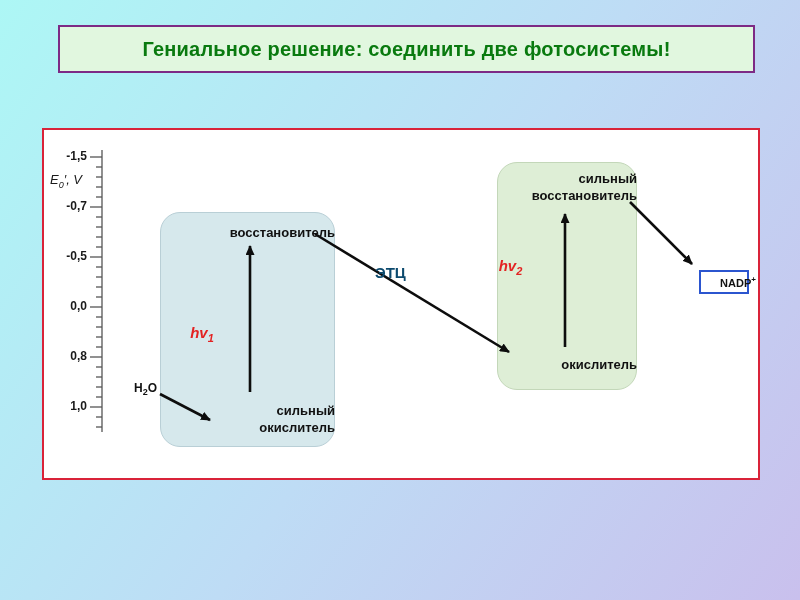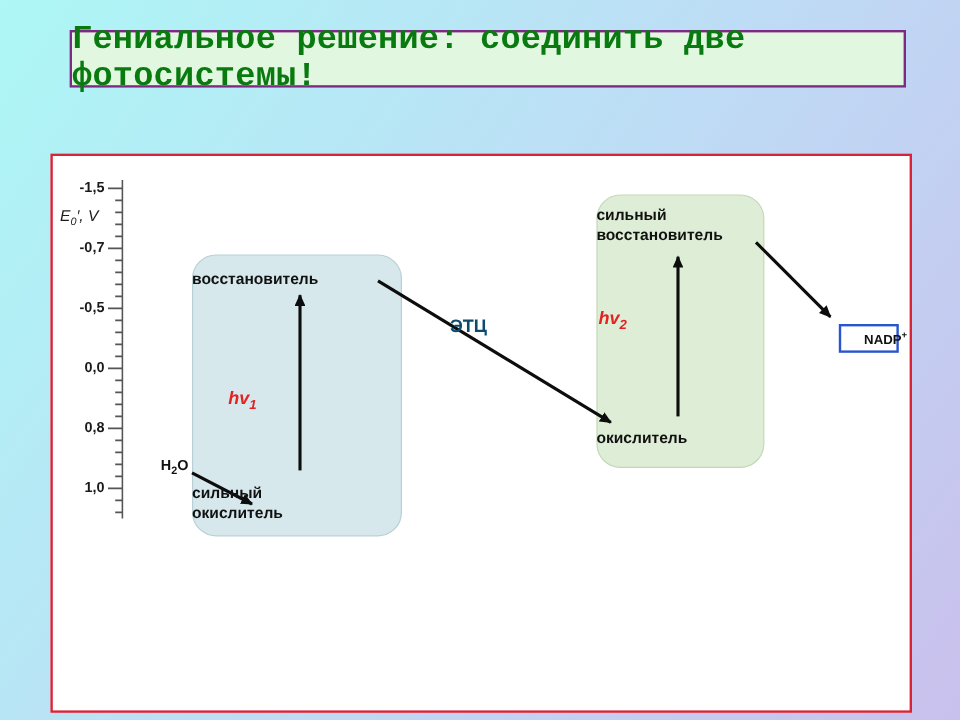--- a/index.html
+++ b/index.html
@@ -10,46 +10,46 @@
     position:relative;
   }
   .title-box{
     position:absolute;left:58px;top:25px;width:697px;height:48px;
     background:var(--title-bg,#e1f7df);
     border:2px solid var(--title-border,#7d2a85);
     box-sizing:border-box;
     display:flex;align-items:center;justify-content:center;
   }
   .title-box .t{
-    font-family:Liberation Mono, monospace;font-weight:bold;font-size:28px;
+    font-family:Liberation Sans, sans-serif;font-weight:bold;font-size:20px;
     color:var(--title-text,#097a0f);letter-spacing:.2px;
   }
   .panel{
-    position:absolute;left:42px;top:128px;width:718px;height:466px;
+    position:absolute;left:42px;top:128px;width:718px;height:352px;
     background:#ffffff;border:2px solid var(--panel-border,#d92339);
     box-sizing:border-box;
   }
   .panel .inner{position:absolute;left:0;top:0;width:714px;height:398px;}
   svg.overlay{position:absolute;left:0;top:0;width:714px;height:398px;pointer-events:none;}
   .abs{position:absolute;}
   .tick-label{
     left:0;width:43px;text-align:right;font-size:12px;font-weight:bold;color:#1a1a1a;
   }
   .axis-title{
     left:6px;top:42px;font-size:13px;font-weight:normal;color:#1a1a1a;font-style:italic;
   }
   .axis-title sub{font-size:9px;}
   .ps-box{
     box-sizing:border-box;border-radius:20px;
   }
   .ps2-box{left:116px;top:82px;width:175px;height:235px;
     background:var(--ps2-fill,#d6e8ec);border:1px solid #b9cfd6;}
   .ps1-box{left:453px;top:32px;width:140px;height:228px;
     background:var(--ps1-fill,#deeed6);border:1px solid #c3d7b9;}
-  .box-label{font-size:13px;font-weight:bold;color:#111;text-align:left;line-height:17px;}
+  .box-label{font-size:13px;font-weight:bold;color:#111;text-align:right;line-height:17px;}
   .hv{
     font-size:15px;font-weight:bold;font-style:italic;
     color:var(--hv-red,#e32222);text-align:center;
   }
   .hv sub{font-size:11px;}
   .etc-label{left:331px;top:134px;width:80px;text-align:left;
     font-size:15px;font-weight:bold;color:#0c4a6e;}
   .h2o-label{left:40px;top:251px;width:73px;text-align:right;
     font-size:12px;font-weight:bold;color:#111;}
   .h2o-label sub{font-size:9px;}

